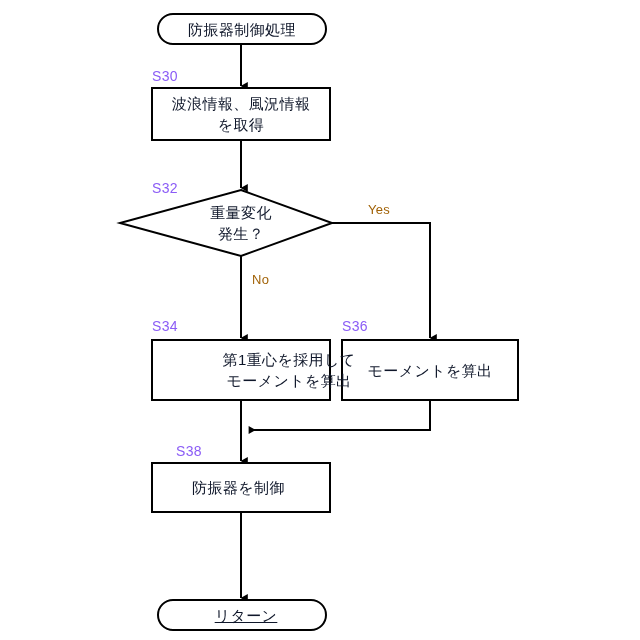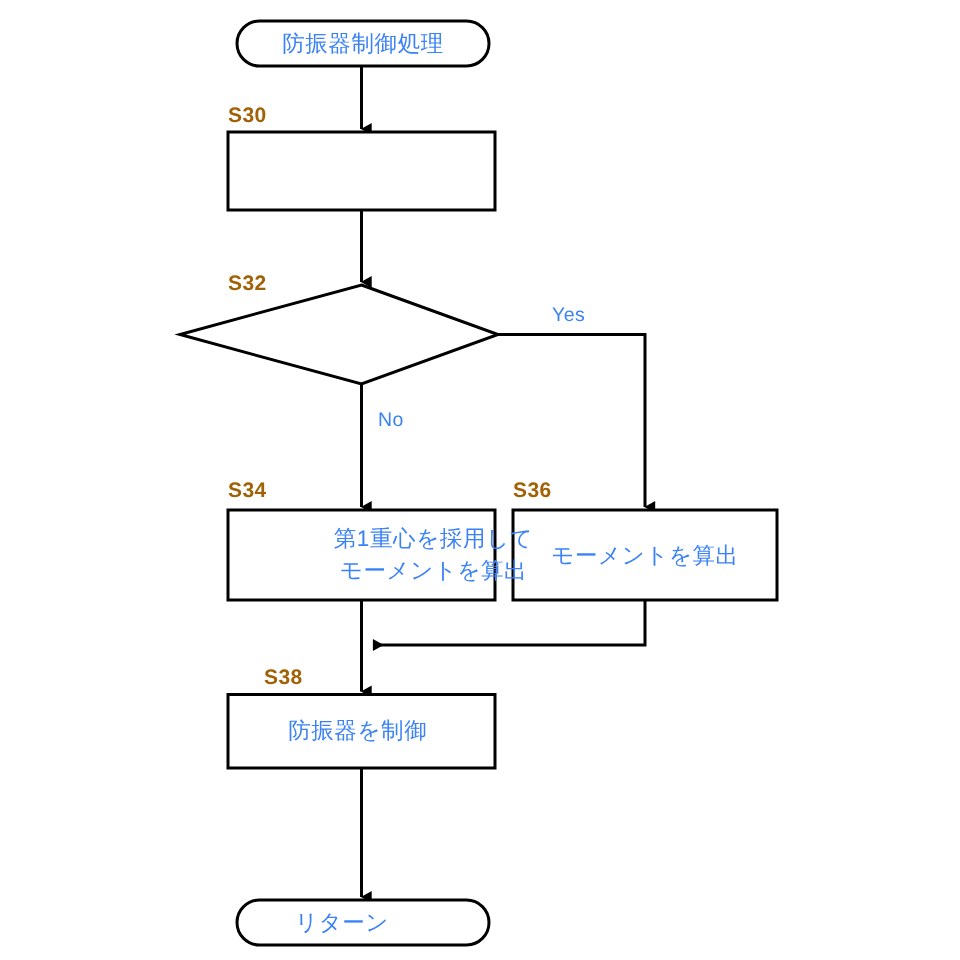--- a/index.html
+++ b/index.html
@@ -24,39 +24,38 @@
     width: 640px;
     height: 640px;
   }
   .node-label {
     position: absolute;
     display: flex;
     flex-direction: column;
     align-items: center;
     justify-content: center;
     text-align: center;
-    color: #3b82f6;
+    color: #0f172a;
     font-family: "Liberation Sans", sans-serif;
     font-size: 15px;
     line-height: 21px;
     letter-spacing: 0.4px;
     pointer-events: none;
   }
   .node-label span { display: block; white-space: nowrap; }
   .step-tag {
     position: absolute;
-    color: #a16207;
+    color: #8b5cf6;
     font-family: "Liberation Sans", sans-serif;
     font-size: 14px;
     letter-spacing: 0.3px;
-    font-weight: bold;
   }
   .branch-tag {
     position: absolute;
-    color: #3b82f6;
+    color: #a16207;
     font-family: "Liberation Sans", sans-serif;
     font-size: 13px;
     letter-spacing: 0.3px;
   }
   .hit {
     position: absolute;
   }
 </style>
 </head>
 <body>
@@ -101,23 +100,31 @@
 
     <rect x="158" y="600" width="168" height="30" rx="15" ry="15" fill="#ffffff" stroke="#000000" stroke-width="2"></rect>
   </svg>
 
   <div class="node-label" style="left:158px; top:14px; width:168px; height:30px;">
     <span>防振器制御処理</span>
   </div>
   <div class="hit" style="left:158px; top:14px; width:168px; height:30px;"></div>
 
   <div class="step-tag" style="left:152px; top:68px;">S30</div>
+  <div class="node-label" style="left:152px; top:88px; width:178px; height:52px;">
+    <span>波浪情報、風況情報</span>
+    <span>を取得</span>
+  </div>
   <div class="hit" style="left:152px; top:88px; width:178px; height:52px;"></div>
 
   <div class="step-tag" style="left:152px; top:180px;">S32</div>
+  <div class="node-label" style="left:176px; top:196px; width:130px; height:54px;">
+    <span>重量変化</span>
+    <span>発生？</span>
+  </div>
   <div class="hit" style="left:150px; top:196px; width:182px; height:56px;"></div>
 
   <div class="branch-tag" style="left:368px; top:202px;">Yes</div>
   <div class="branch-tag" style="left:252px; top:272px;">No</div>
 
   <div class="step-tag" style="left:152px; top:318px;">S34</div>
   <div class="node-label" style="left:152px; top:340px; width:178px; height:60px;margin-left:48px;">
     <span>第1重心を採用して</span>
     <span>モーメントを算出</span>
   </div>
@@ -128,18 +135,18 @@
     <span>モーメントを算出</span>
   </div>
   <div class="hit" style="left:342px; top:340px; width:176px; height:60px;"></div>
 
   <div class="step-tag" style="left:152px; top:443px;margin-left:24px;">S38</div>
   <div class="node-label" style="left:152px; top:463px; width:173px; height:49px;">
     <span>防振器を制御</span>
   </div>
   <div class="hit" style="left:152px; top:463px; width:178px; height:49px;"></div>
 
-  <div class="node-label" style="left:144px; top:600px; width:168px; height:30px;">
+  <div class="node-label" style="left:162px; top:600px; width:168px; height:30px;text-decoration:underline;">
     <span>リターン</span>
   </div>
   <div class="hit" style="left:158px; top:600px; width:168px; height:30px;"></div>
 
 </div>
 
 </body></html>

